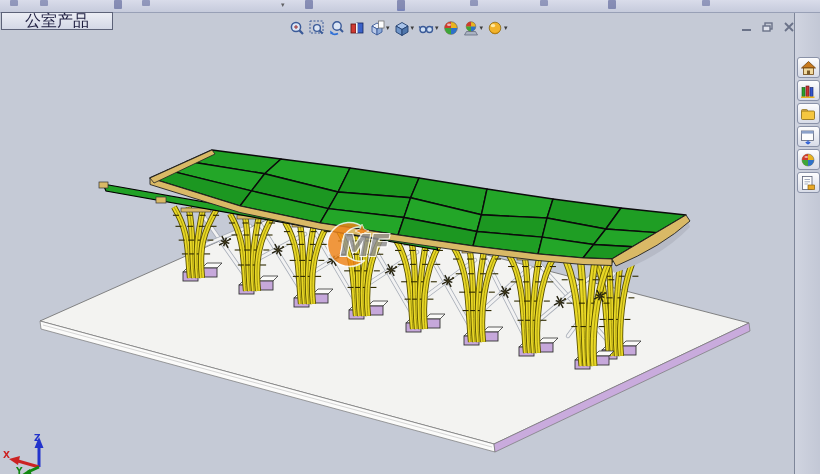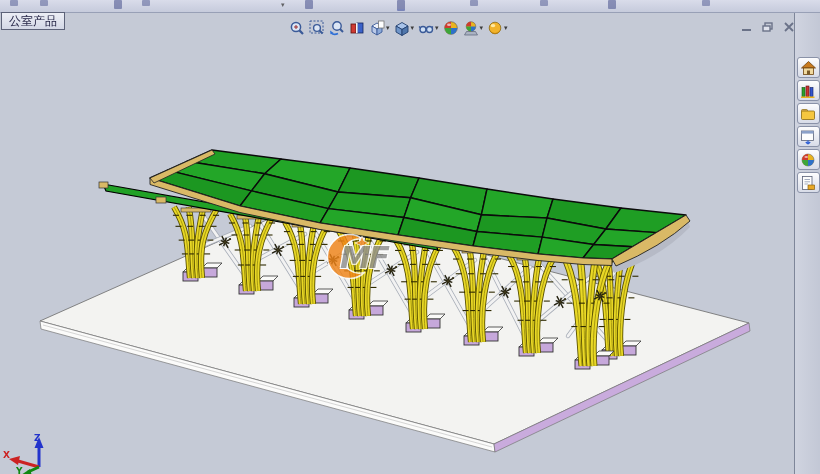--- a/index.html
+++ b/index.html
@@ -7,39 +7,39 @@
   .app{position:relative;width:820px;height:474px;background:#c5cad6;}
 
   
   .top-strip{position:absolute;left:0;top:0;width:820px;height:12px;
     background:linear-gradient(#d9dcea,#c6cbdc);border-bottom:1px solid #98a0b6;z-index:30;}
   .frag{position:absolute;top:0;width:8px;height:6px;background:#5a6398;opacity:.55;border-radius:1px;}
   .frag.tall{height:9px;background:#47508c;}
   .frag-arrow{position:absolute;top:1px;font-size:7px;color:#444;opacity:.8;}
 
   
-  .doc-tab{position:absolute;left:1px;top:12px;height:16px;padding:0 7px;z-index:31;
+  .doc-tab{position:absolute;left:1px;top:12px;height:16px;padding:0 23px;z-index:31;
     background:linear-gradient(#eceef5,#d4d8e6);border:1px solid #5c6278;
-    font-size:12px;line-height:16px;color:#1d1d3f;white-space:nowrap;}
+    font-size:16px;line-height:16px;color:#1d1d3f;white-space:nowrap;}
 
   
   .win-controls{position:absolute;left:740px;top:21px;display:flex;gap:7px;z-index:31;}
   .win-btn{width:14px;height:12px;display:flex;align-items:center;justify-content:center;cursor:default;}
 
   
   .viewport{position:absolute;left:0;top:12px;width:794px;height:462px;background:var(--viewport_bg,#c5cad6);overflow:hidden;}
   .model-svg{position:absolute;left:0;top:0;}
 
   
   .hud{position:absolute;left:288px;top:7px;display:flex;align-items:center;gap:2px;z-index:20;}
   .hud-item{display:flex;align-items:center;padding:1px;border-radius:2px;}
   .hud-arrow{font-size:7px;color:#3c3c3c;margin-left:1px;}
 
   
-  .watermark{position:absolute;left:318px;top:210px;width:230px;height:70px;opacity:.82;z-index:10;pointer-events:none;text-decoration:underline;}
+  .watermark{position:absolute;left:318px;top:198px;width:230px;height:70px;opacity:.82;z-index:10;pointer-events:none;text-decoration:underline;}
   .wm-outline{color:#8f8f8f;text-shadow:-1px -1px 0 #fff,1px -1px 0 #fff,-1px 1px 0 #fff,1px 1px 0 #fff,0 1px 0 #fff,0 -1px 0 #fff;}
   .wm-logo-text{position:absolute;left:22px;top:17px;font-size:31px;font-weight:bold;font-style:italic;letter-spacing:-2px;}
   .wm-title{position:absolute;left:60px;top:12px;font-size:29px;font-weight:bold;letter-spacing:11px;white-space:nowrap;}
   .wm-url{position:absolute;left:58px;top:41px;font-size:19px;font-weight:bold;letter-spacing:1px;white-space:nowrap;}
 
   
   .task-pane{position:absolute;left:794px;top:12px;width:26px;height:462px;
     background:linear-gradient(to right,#d0d4e0,#c2c7d5);border-left:1px solid #7e8699;z-index:25;}
   .tp-btn{width:21px;height:19px;margin:2px auto 2px auto;border:1px solid #8a92a8;border-radius:3px;
     background:linear-gradient(#fdfdfe,#d8dce8);display:flex;align-items:center;justify-content:center;}

